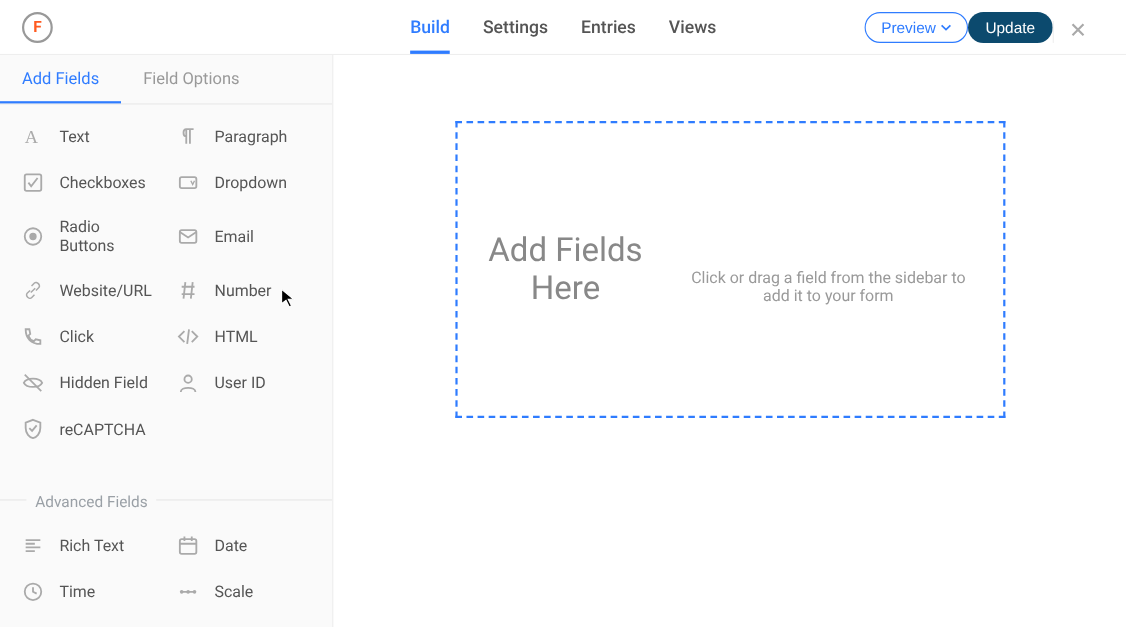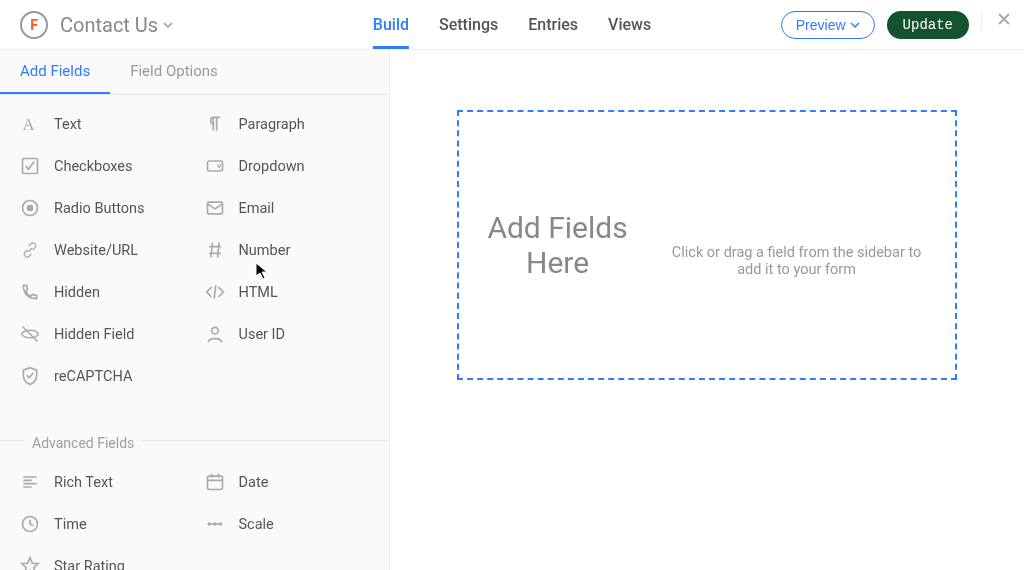--- a/index.html
+++ b/index.html
@@ -6,27 +6,27 @@
 body { font-family: -apple-system, BlinkMacSystemFont, "Segoe UI", Roboto, sans-serif; background: #fff; width: 1024px; height: 570px; overflow: hidden; color: #333; }
 
 .topbar { display: flex; align-items: center; height: 50px; padding: 0 20px; border-bottom: 1px solid #eee; position: relative; }
 .logo { width: 28px; height: 28px; border: 2px solid #999; border-radius: 50%; display: flex; align-items: center; justify-content: center; margin-right: 12px; }
 .logo-inner { font-weight: bold; color: #ff5a1f; font-size: 14px; }
 .form-title { font-size: 20px; color: #888; font-weight: 400; display: flex; align-items: center; cursor: pointer; }
 .form-title svg { margin-left: 4px; }
 .nav { position: absolute; left: 50%; transform: translateX(-50%); display: flex; gap: 30px; height: 100%; align-items: center; justify-content: space-between; }
 .nav-item { font-size: 16px; color: #555; font-weight: 500; cursor: pointer; height: 100%; display: flex; align-items: center; border-bottom: 3px solid transparent; padding-top: 3px; }
 .nav-item.active { color: #2f7cff; border-bottom-color: #2f7cff; }
-.actions { position: absolute; right: 12px; display: flex; align-items: flex-start; gap: 12px; }
+.actions { position: absolute; right: 36px; display: flex; align-items: flex-end; }
 .btn-preview { border: 1px solid #2f7cff; color: #2f7cff; background: #fff; padding: 5px 14px; border-radius: 16px; font-size: 14px; cursor: pointer; display: flex; align-items: center; gap: 4px; }
-.btn-update { background: #14532d; color: #fff; border: none; padding: 6px 16px; border-radius: 16px; font-size: 14px; cursor: pointer; font-family: Liberation Mono, monospace; }
+.btn-update { background: #0c4a6e; color: #fff; border: none; padding: 6px 16px; border-radius: 16px; font-size: 14px; cursor: pointer; }
 .close-btn { color: #aaa; cursor: pointer; padding-left: 14px; border-left: 1px solid #eee; }
 
 .body { display: flex; height: calc(570px - 50px); }
-.sidebar { width: 390px; background: #fafafa; border-right: 1px solid #eee; overflow: hidden; }
+.sidebar { width: 303px; background: #fafafa; border-right: 1px solid #eee; overflow: hidden; }
 .sidebar-tabs { display: flex; border-bottom: 1px solid #e8e8e8; }
 .sidebar-tab { padding: 12px 20px; font-size: 15px; color: #999; cursor: pointer; border-bottom: 2px solid transparent; }
 .sidebar-tab.active { color: #2f7cff; border-bottom-color: #2f7cff; }
 
 .field-grid { display: grid; grid-template-columns: 1fr 1fr; padding: 8px 10px 4px 10px; }
 .field-item { display: flex; align-items: center; gap: 14px; padding: 11px 10px; cursor: pointer; color: #555; font-size: 14.5px; }
 .ficon { width: 20px; height: 20px; color: #aaa; flex-shrink: 0; }
 .section-label { color: #9aa0a6; font-size: 14px; padding: 8px 18px 2px 24px; position: relative; margin-top: 26px; }
 .section-label::before { content: ""; position: absolute; left: 0; right: 0; top: 50%; border-top: 1px solid #e6e6e6; z-index: 0; }
 .section-label span { background: #fafafa; padding: 0 8px; position: relative; z-index: 1; }
@@ -38,26 +38,20 @@
 
 .cursor-arrow { position: absolute; left: 255px; top: 262px; pointer-events: none; }
 </style>
 </head>
 <body>
 
 <div class="topbar">
   <div class="logo">
       <span class="logo-inner">F</span>
     </div>
-  <div class="form-title">
-    <span>Contact Us</span>
-    <svg width="12" height="12" viewBox="0 0 12 12">
-        <path d="M2 4 L6 8 L10 4" fill="none" stroke="#999" stroke-width="1.5"></path>
-      </svg>
-  </div>
   <div class="nav">
     <div class="nav-item active">Build</div>
     <div class="nav-item">Settings</div>
     <div class="nav-item">Entries</div>
     <div class="nav-item">Views</div>
   </div>
   <div class="actions">
     <button class="btn-preview">
       <span>Preview</span>
       <svg width="10" height="10" viewBox="0 0 10 10">
@@ -130,21 +124,21 @@
       <div class="field-item">
         <svg class="ficon" viewBox="0 0 24 24">
             <path d="M5 8 H19 M5 16 H19 M9 3 L7 21 M17 3 L15 21" fill="none" stroke="currentColor" stroke-width="2"></path>
           </svg>
         <span>Number</span>
       </div>
       <div class="field-item">
         <svg class="ficon" viewBox="0 0 24 24">
             <path d="M4 4 C4 14 10 20 20 20 L20 16 L15 15 L13 17 C10 16 8 14 7 11 L9 9 L8 4 Z" fill="none" stroke="currentColor" stroke-width="2"></path>
           </svg>
-        <span>Hidden</span>
+        <span>Click</span>
       </div>
       <div class="field-item">
         <svg class="ficon" viewBox="0 0 24 24">
             <path d="M8 6 L2 12 L8 18 M16 6 L22 12 L16 18 M13 4 L11 20" fill="none" stroke="currentColor" stroke-width="2"></path>
           </svg>
         <span>HTML</span>
       </div>
       <div class="field-item">
         <svg class="ficon" viewBox="0 0 24 24">
             <path d="M2 12 C5 6 19 6 22 12 C19 18 5 18 2 12 Z" fill="none" stroke="currentColor" stroke-width="2"></path>

